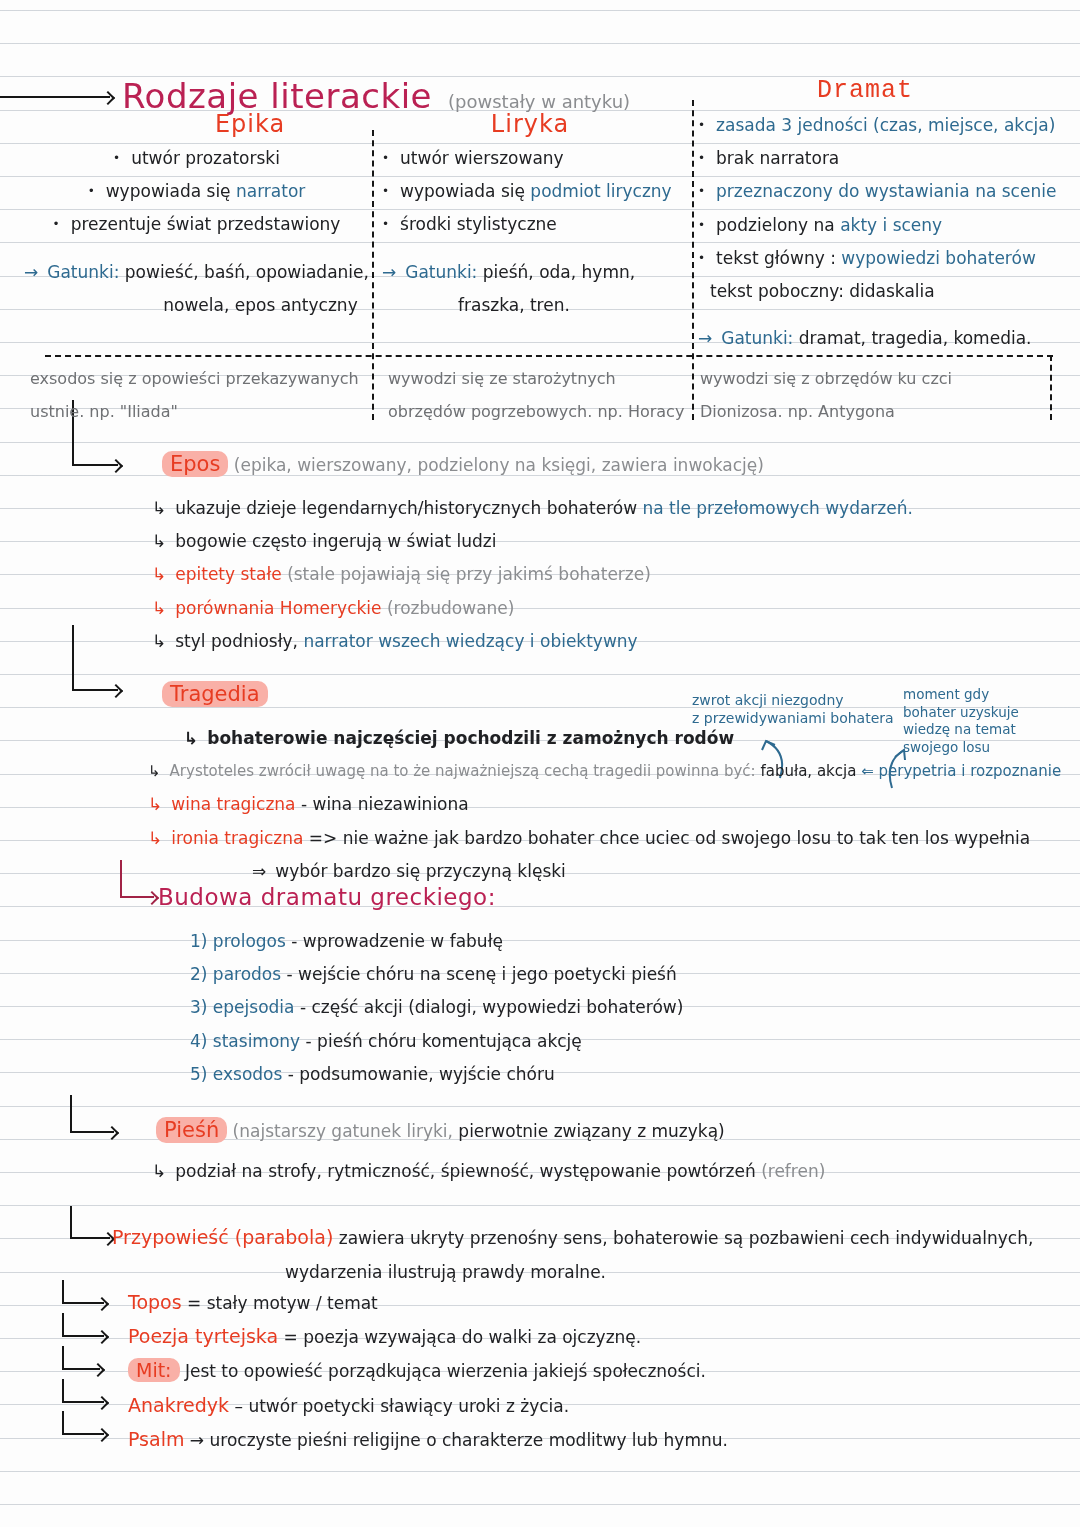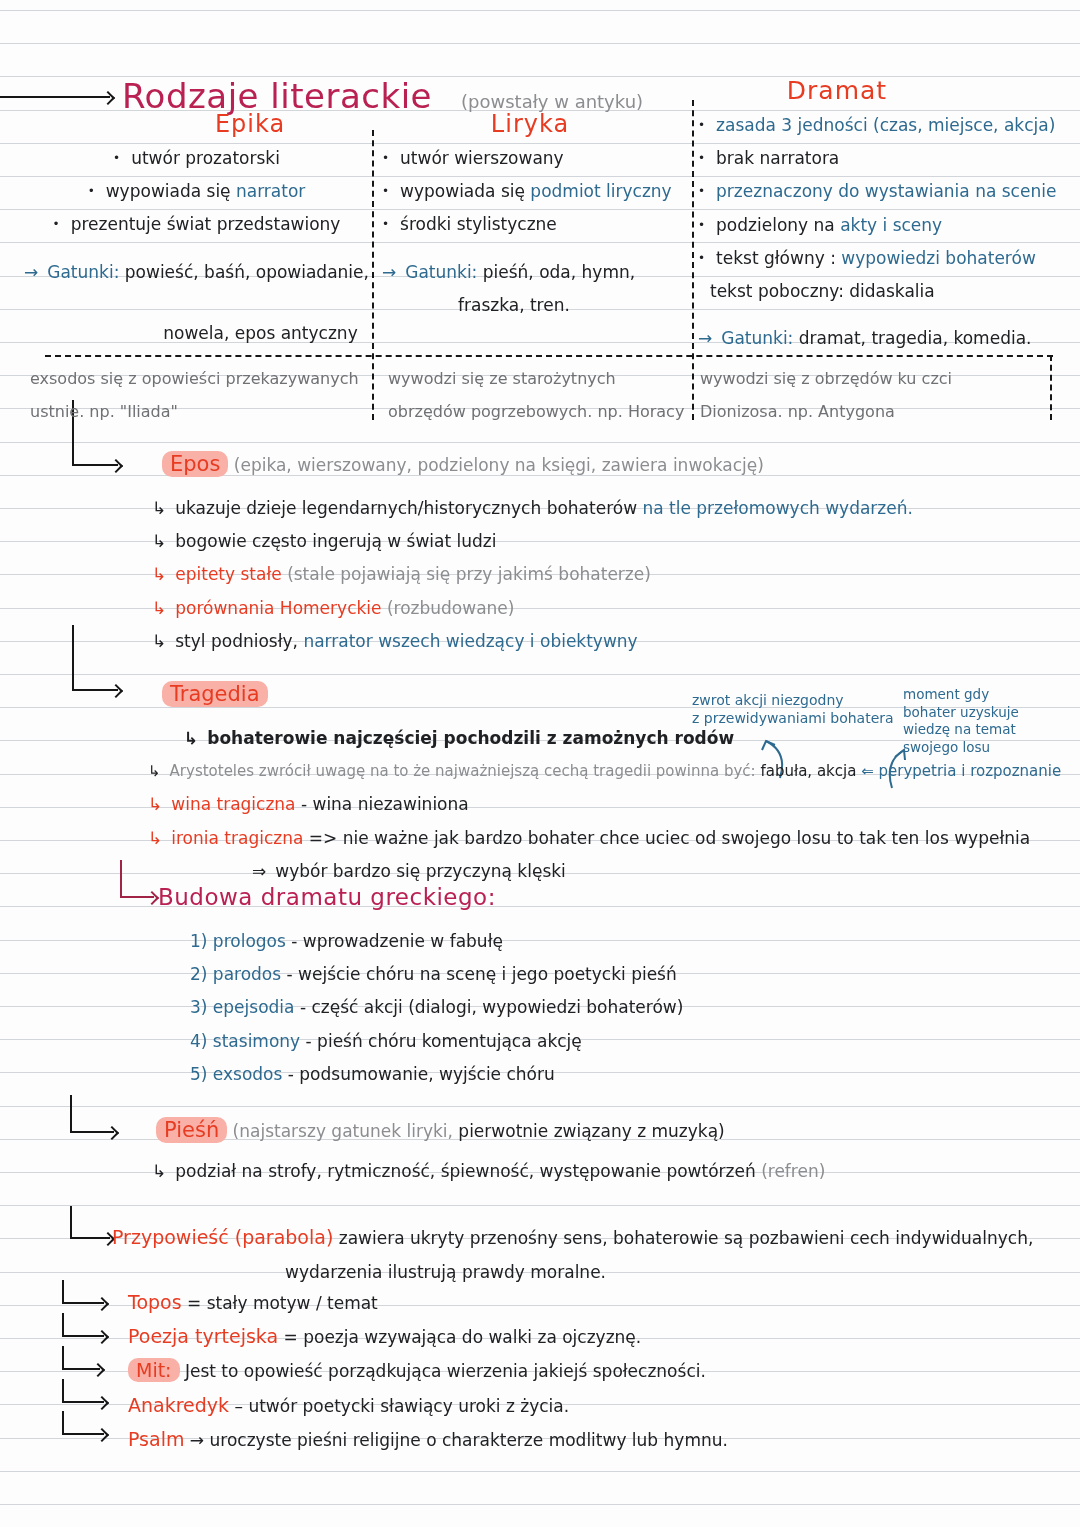--- a/index.html
+++ b/index.html
@@ -13,32 +13,32 @@
   }
   .abs { position:absolute; }
   
   .c-ink { color:#202124; }
   .c-blue { color:#2e6a90;margin-top:14px; }
   .c-red { color:#e73c22; }
   .c-gray { color:#8b8d90; }
   .c-hl { color:#e73c22; background:#f9b0a7; border-radius:10px; padding:1px 8px; }
   
   .page-title { font-size:34px; color:#ba2153; letter-spacing:.5px; }
-  .title-note { font-size:18px; color:#8b8d90; margin-left:29px; }
+  .title-note { font-size:18px; color:#8b8d90; margin-left:16px; }
   .col-header { font-size:24px; color:#e73c22; text-align:center; letter-spacing:1px; }
   .sec-title { font-size:17px;padding-left:36px; }
   .sec-title .c-hl { font-size:21px; }
   .budowa-title { font-size:23px; color:#ba2153; letter-spacing:.5px; }
   
   .list .line { line-height:33.2px; white-space:nowrap; }
   .origin { font-size:16px; line-height:31px; }
   .origin .c-gray { color:#6f7174; }
   .marker { display:inline-block; margin-right:9px; }
   .m-dot { font-size:12px; vertical-align:2px; margin-right:11px; }
-  .cont-epika { padding-left:128px;margin-top:28px; }
+  .cont-epika { padding-left:128px; }
   .cont-liryka { padding-left:76px; }
   .cont2 { padding-left:12px; }
   .indent1 { padding-left:36px;font-weight:bold; }
   .wybor { padding-left:104px; }
   .small { font-size:15px; }
   .przyp-l1 .c-red, .entries .c-red, .entries .c-hl { font-size:19px; }
   .ann { white-space:pre-line; color:#2e6a90; font-size:14px; line-height:17.5px; }
   
   .vdash { border-left:2.5px dashed #161616; width:0; }
   .hdash { border-top:2.5px dashed #161616; height:0; }
@@ -89,21 +89,21 @@
   <div class="abs larrow" style="left:62px;top:1411px;width:42px;height:24px;">
       <span class="chev"></span>
     </div>
 
   <div class="abs" style="left:122px;top:76px;">
     <span class="page-title">Rodzaje literackie</span><span class="title-note">(powstały w antyku)</span>
   </div>
 
   <div class="abs col-header" style="left:120px;top:110px;width:260px;">Epika</div>
   <div class="abs col-header" style="left:380px;top:110px;width:300px;">Liryka</div>
-  <div class="abs col-header" style="left:692px;top:76px;width:290px;font-size:25px;">Dramat</div>
+  <div class="abs col-header" style="left:720px;top:76px;width:290px;font-size:25px;font-family:Liberation Mono, monospace;">Dramat</div>
 
   <div class="abs vdash" style="left:372px;top:130px;height:290px;"></div>
   <div class="abs vdash" style="left:692px;top:100px;height:320px;"></div>
   <div class="abs hdash" style="left:45px;top:355px;width:1008px;"></div>
   <div class="abs vdash" style="left:1050px;top:355px;height:65px;"></div>
 
   <div class="abs list" style="left:24px;top:142px;width:345px;text-align:center;">
       <div class="line"><span class="marker c-ink m-dot">•</span><span class="c-ink">utwór prozatorski</span></div>
       <div class="line"><span class="marker c-ink m-dot">•</span><span class="c-ink">wypowiada się </span><span class="c-blue">narrator</span></div>
       <div class="line"><span class="marker c-ink m-dot">•</span><span class="c-ink">prezentuje świat przedstawiony</span></div>

